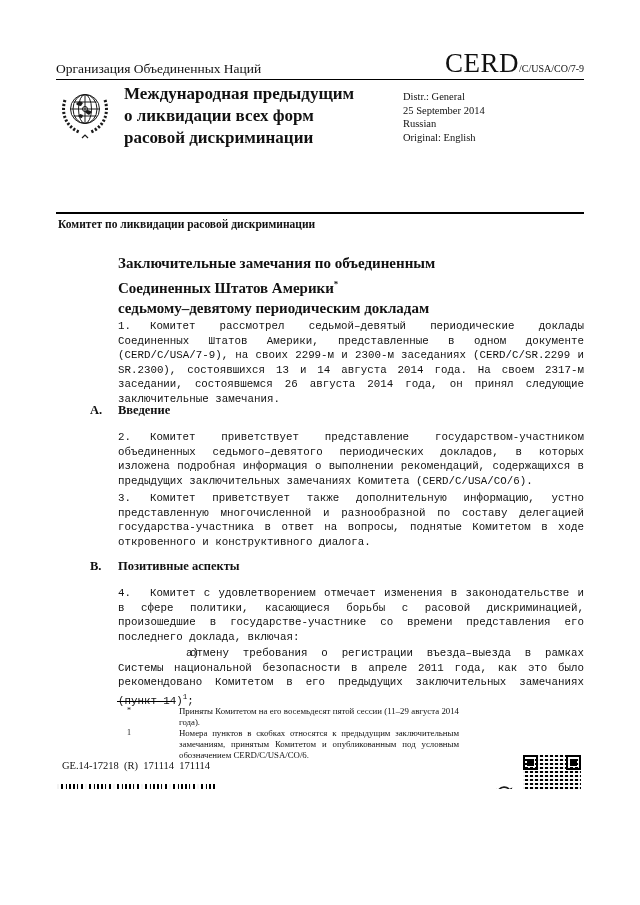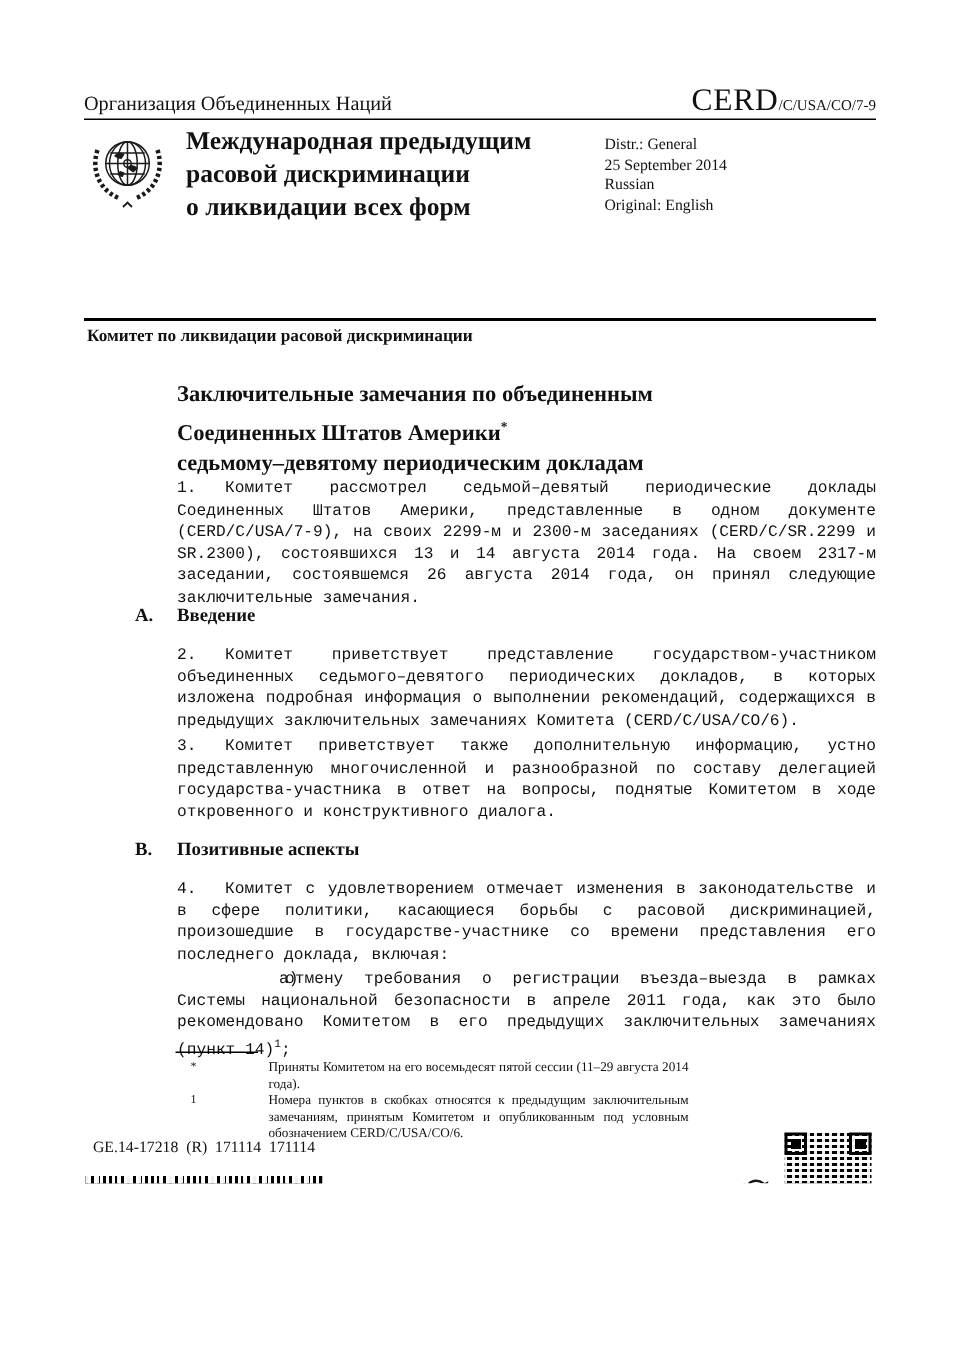--- a/index.html
+++ b/index.html
@@ -5,21 +5,21 @@
   html,body{margin:0;padding:0;background:#fff;}
   .page{position:relative;width:640px;height:789px;background:#fff;color:#111;
         font-family:"Liberation Serif",serif;overflow:hidden;}
 
   
   .header-band{position:absolute;left:56px;right:56px;top:40px;height:37px;
         border-bottom:1.5px solid #000;display:flex;justify-content:space-between;
         align-items:flex-end;padding-bottom:2px;}
   .org-name{font-size:13.5px;}
   .doc-symbol{white-space:nowrap;line-height:1;}
-  .symbol-main{font-size:21px;letter-spacing:.5px;}
+  .symbol-main{font-size:27px;letter-spacing:.5px;}
   .symbol-sub{font-size:10px;}
 
   
   .masthead{position:absolute;left:56px;right:56px;top:82px;height:130px;
         border-bottom:2.5px solid #000;}
   .emblem{position:absolute;left:0;top:4px;width:58px;height:56px;}
   .conv-title{position:absolute;left:68px;top:1px;font-weight:bold;
         font-size:17px;line-height:22px;}
   .distr{position:absolute;left:347px;top:8px;font-size:10.5px;line-height:13.5px;}
 
@@ -105,22 +105,22 @@
         <path d="M24 28l3 1-1 3c-2 0-3-1-4-2z"></path>
       </g>
       <g stroke="#1a1a1a" stroke-width="3" fill="none" stroke-dasharray="2.2,1.8">
         <path d="M9 14c-4 12 0 26 14 32"></path>
         <path d="M49 14c4 12 0 26-14 32"></path>
       </g>
       <path d="M26 52l3-3 3 3" stroke="#1a1a1a" stroke-width="1.2" fill="none"></path>
     </svg>
     <div class="conv-title">
       <div>Международная предыдущим</div>
+      <div>о ликвидации всех форм</div>
       <div>расовой дискриминации</div>
-      <div>о ликвидации всех форм</div>
     </div>
     <div class="distr">
       <div>Distr.: General</div>
       <div>25 September 2014</div>
       <div>Russian</div>
       <div>Original: English</div>
     </div>
   </div>
 
   <div class="committee">Комитет по ликвидации расовой дискриминации</div>

